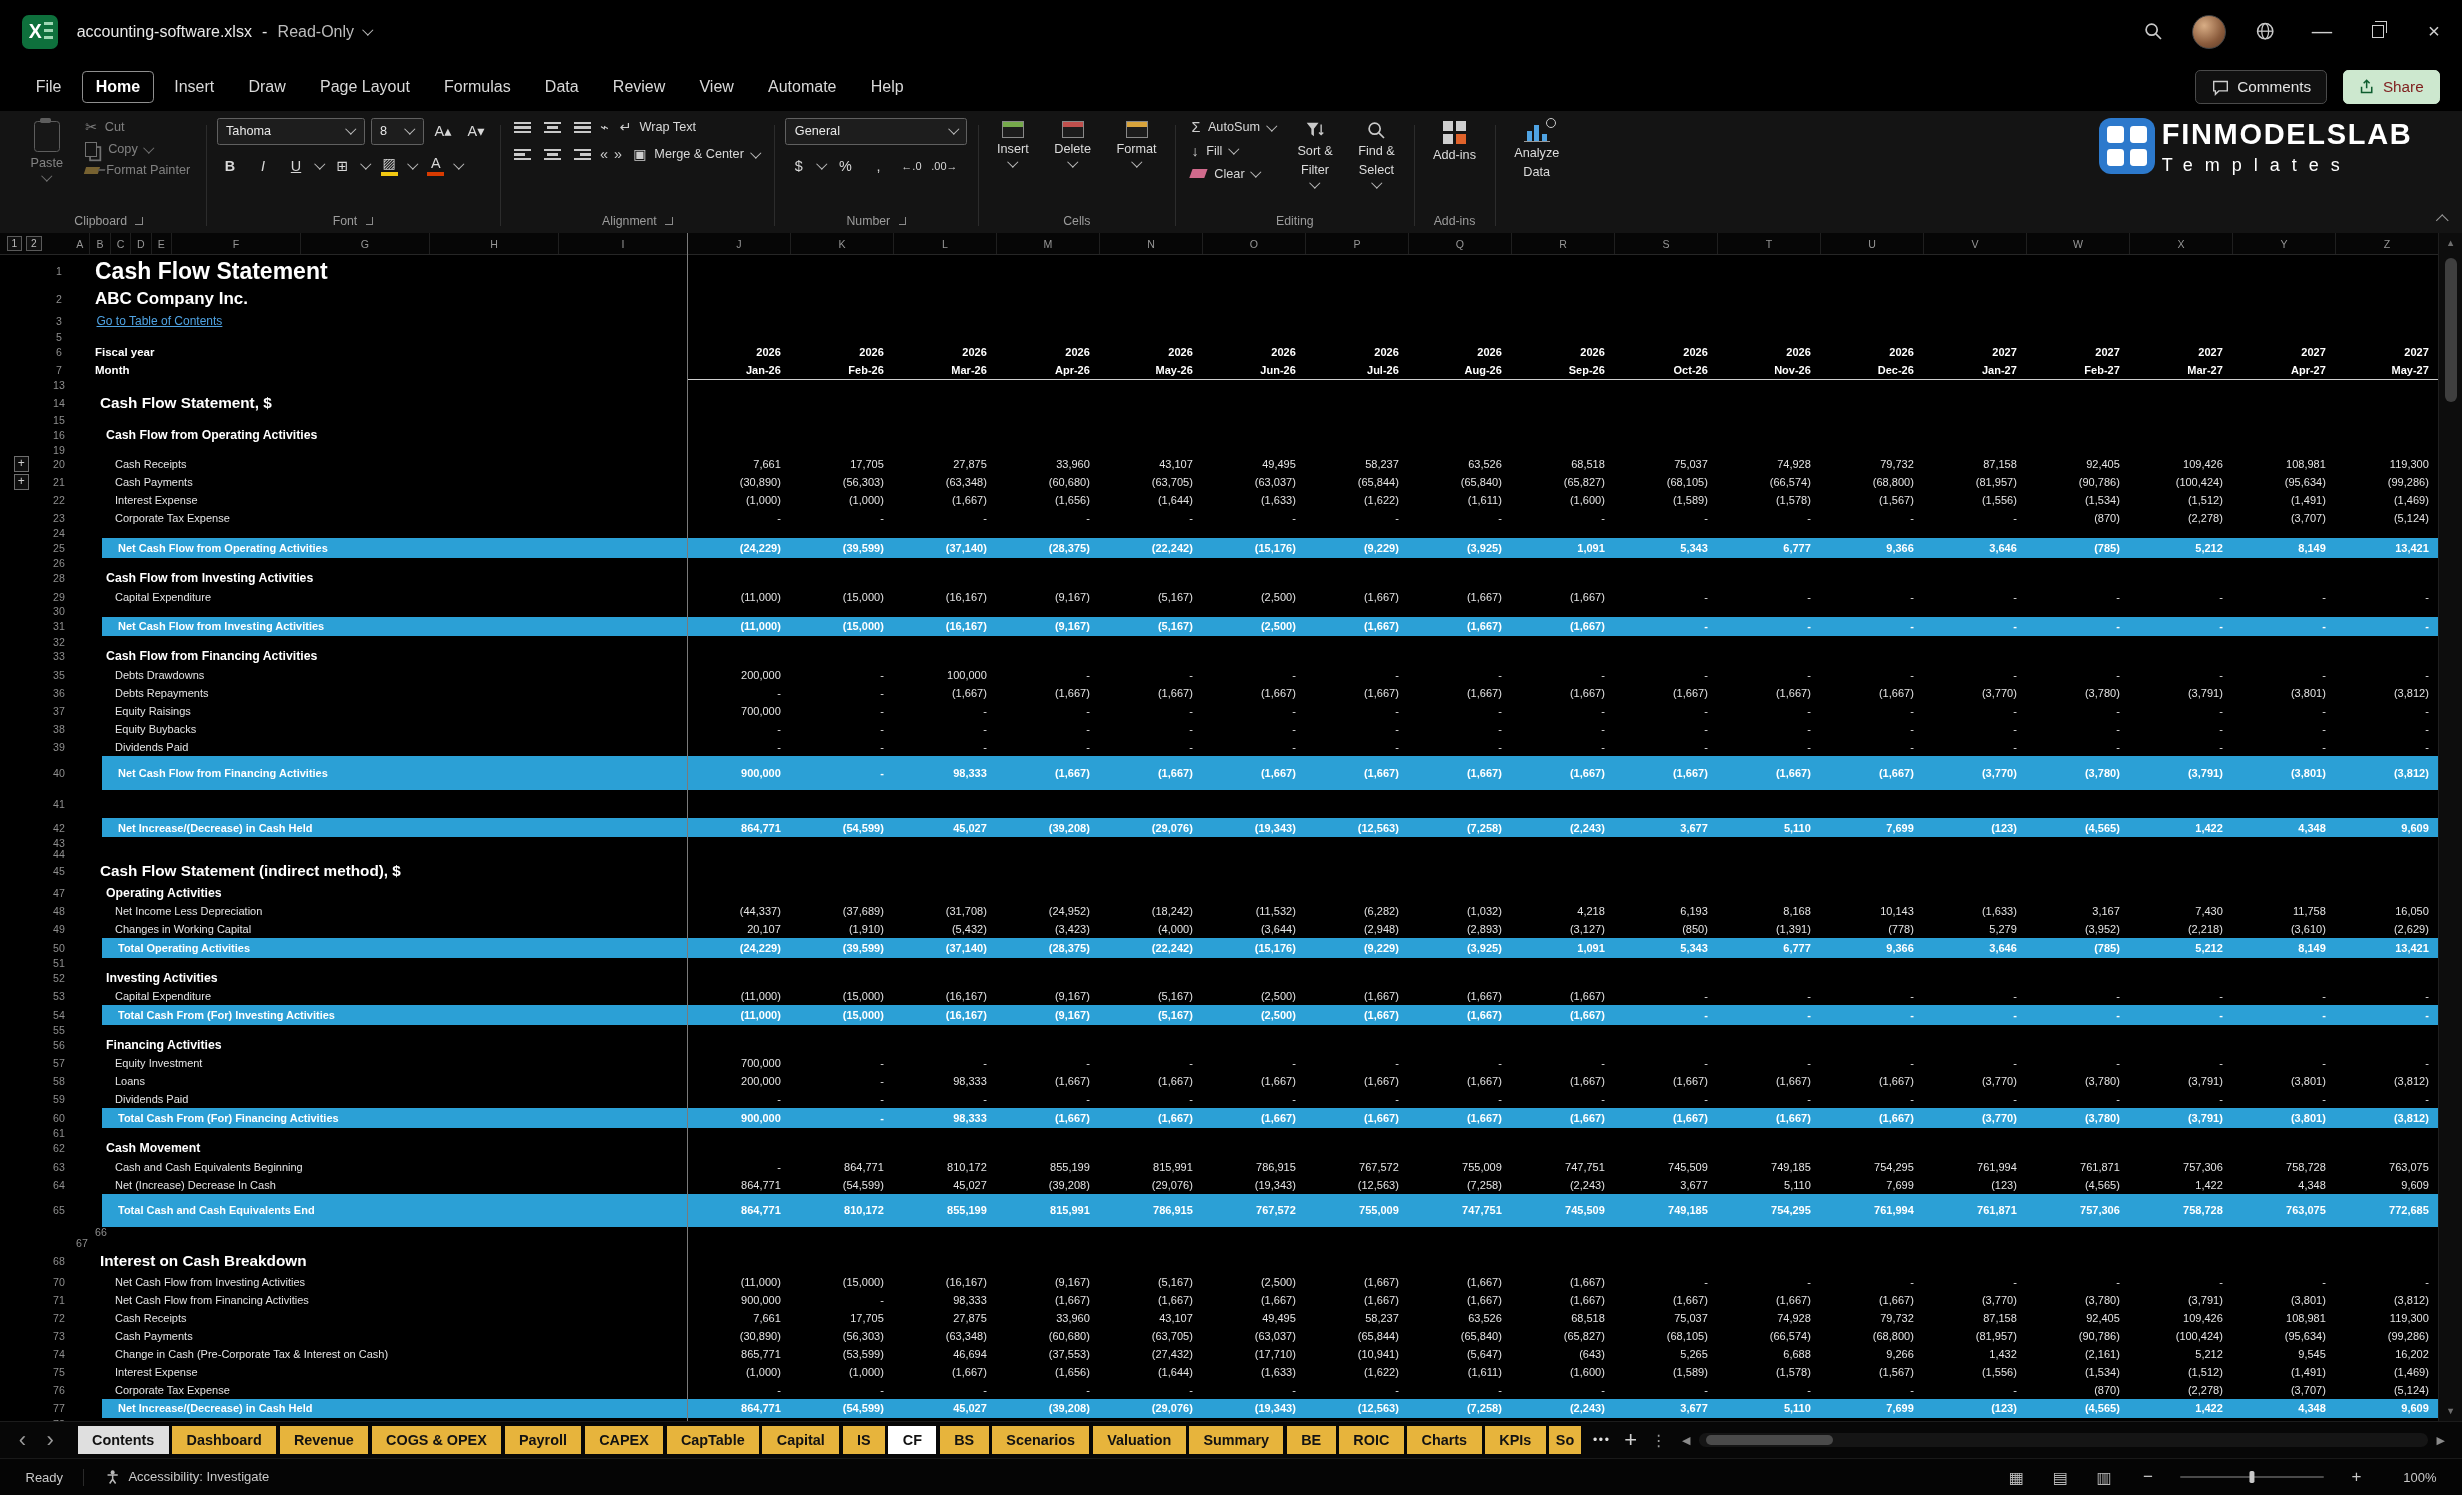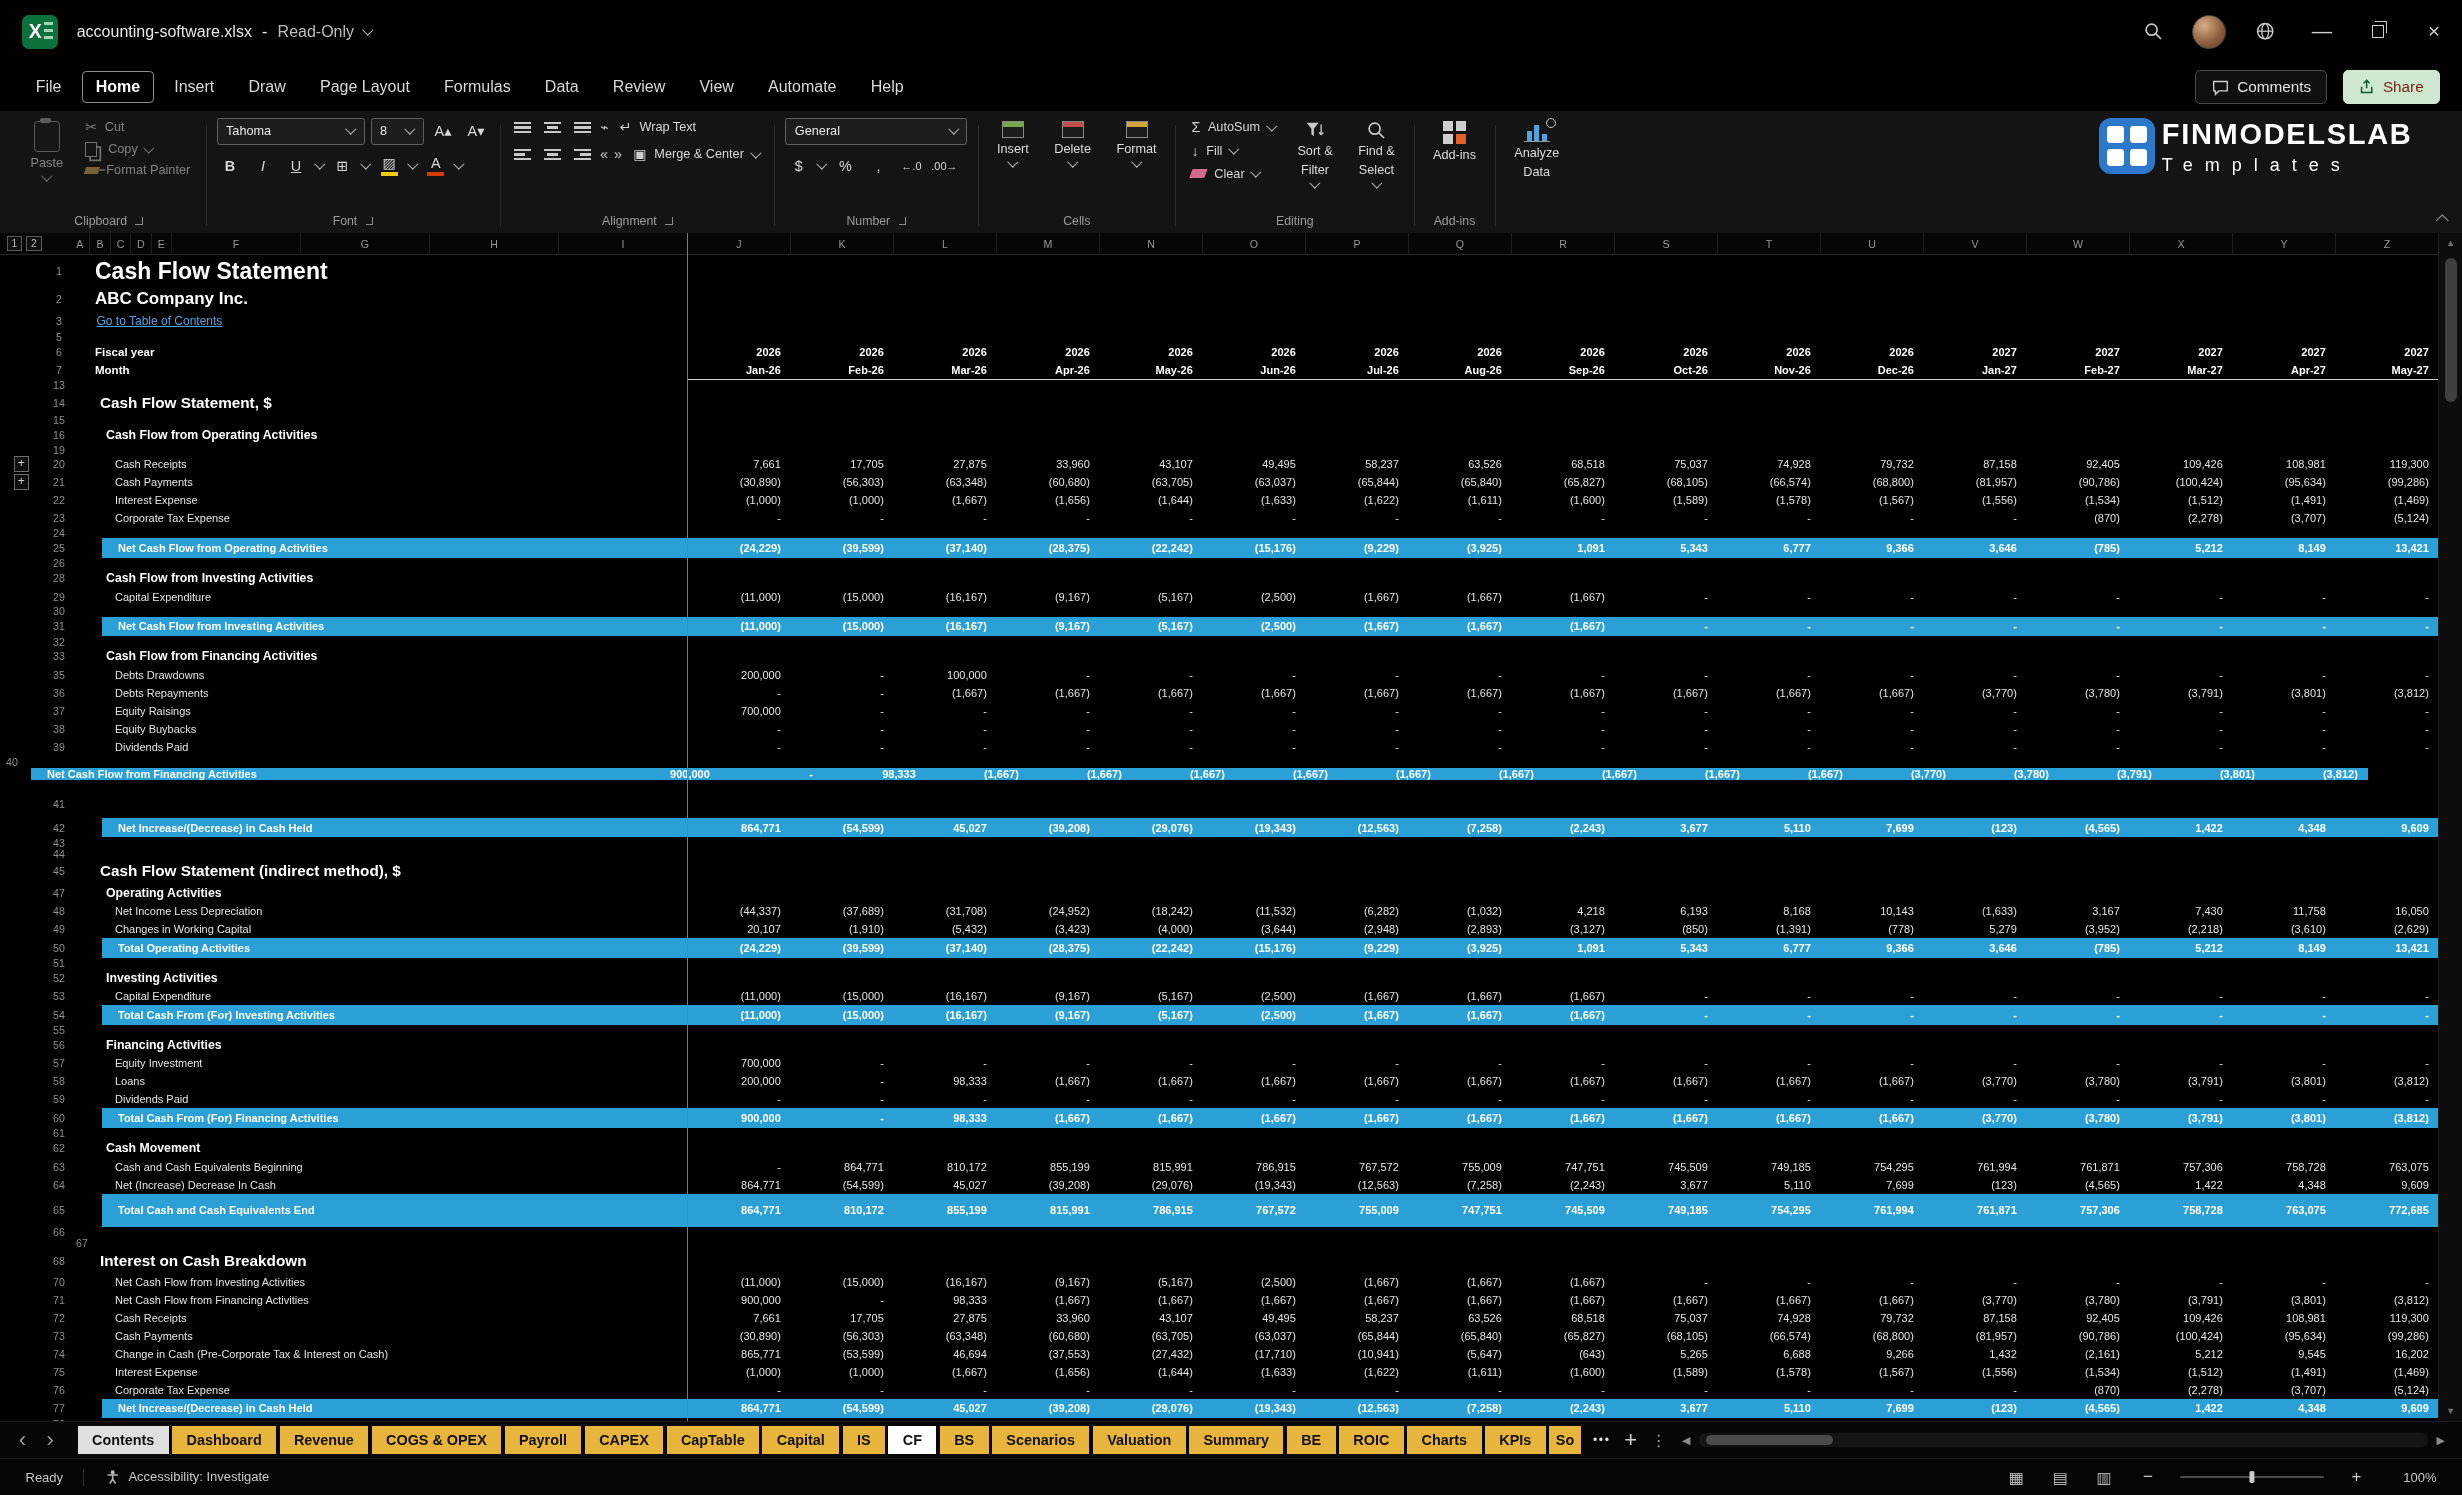--- a/index.html
+++ b/index.html
@@ -1016,21 +1016,21 @@
               <div class="cell">-</div>
               <div class="cell">-</div>
               <div class="cell">-</div>
               <div class="cell">-</div>
               <div class="cell">-</div>
               <div class="cell">-</div>
               <div class="cell">-</div>
             </div>
           </div>
         </div>
-        <div class="grow t-band" style="height: 34px; flex-direction: column;">
+        <div class="grow t-band" style="height: 34px;">
           <div class="gut"></div>
           <div class="rnum">40</div>
           <div class="rcontent">
             <div class="rinner">
               <div class="rlab">Net Cash Flow from Financing Activities</div>
               <div class="cell">900,000</div>
               <div class="cell">-</div>
               <div class="cell">98,333</div>
               <div class="cell">(1,667)</div>
               <div class="cell">(1,667)</div>
@@ -1467,21 +1467,21 @@
               <div class="cell">754,295</div>
               <div class="cell">761,994</div>
               <div class="cell">761,871</div>
               <div class="cell">757,306</div>
               <div class="cell">758,728</div>
               <div class="cell">763,075</div>
               <div class="cell">772,685</div>
             </div>
           </div>
         </div>
-        <div class="grow t-blank" style="height: 11px;">
+        <div class="grow t-blank" style="height: 11px; margin-left: 42px;">
           <div class="gut"></div>
           <div class="rnum">66</div>
           <div class="rcontent">
             <div class="rinner"></div>
           </div>
         </div>
         <div class="grow t-blank" style="height: 11px; justify-content: flex-end;">
           <div class="gut"></div>
           <div class="rnum">67</div>
           <div class="rcontent">

